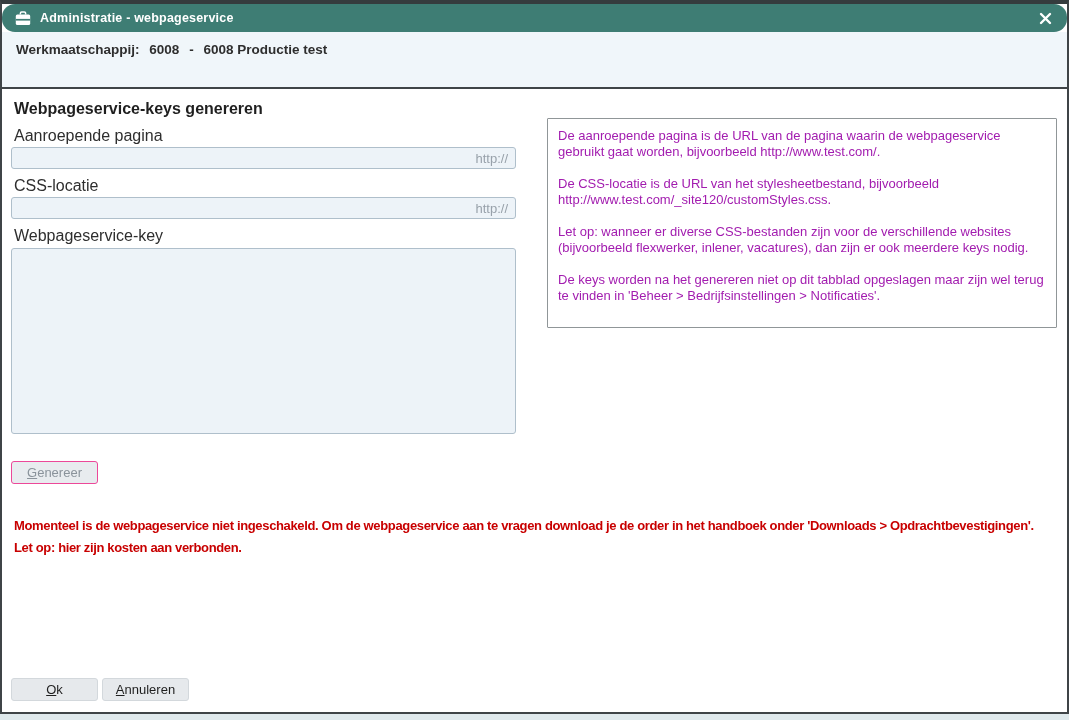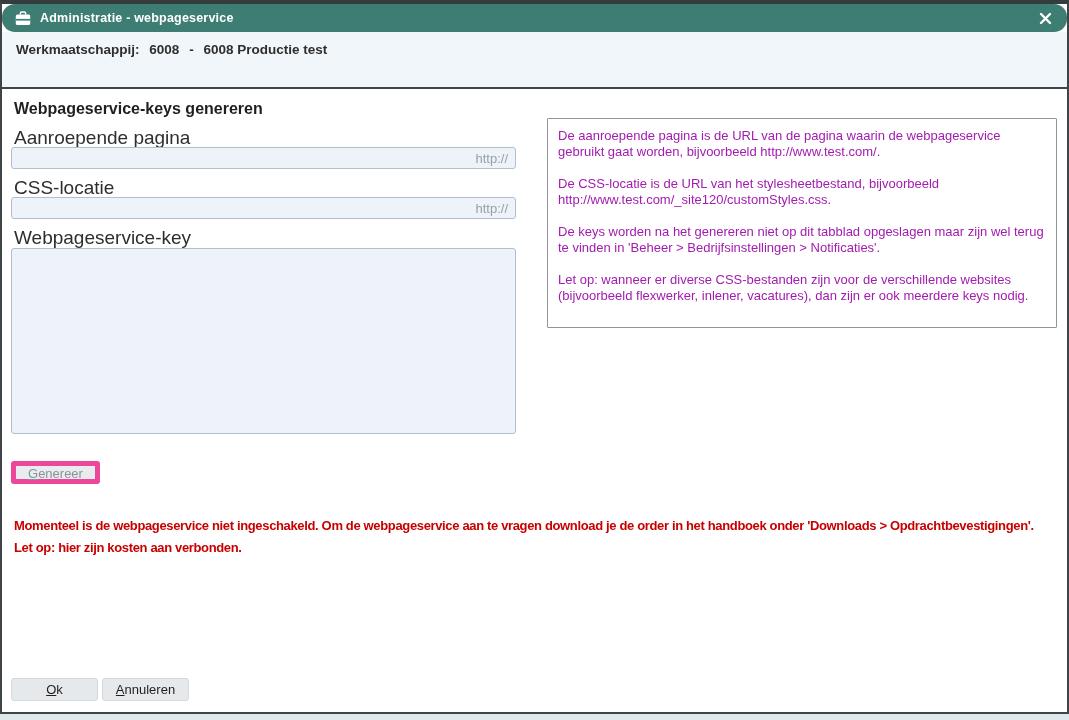--- a/index.html
+++ b/index.html
@@ -42,21 +42,21 @@
     padding: 10px 0 0 14px;
     font-size: 13.5px; color: #2e2e2e; font-weight: bold;
   }
   .company-strip span { margin-right: 6px; }
   
   .main { position: relative; height: 623px; background: #fff; }
   .section-title {
     position: absolute; left: 12px; top: 11px;
     font-size: 16px; font-weight: bold; color: #1f1f1f;
   }
-  .field-label { position: absolute; left: 12px; font-size: 19px; color: #2e2e2e; }
+  .field-label { position: absolute; left: 12px; font-size: 16px; color: #2e2e2e; }
   .lbl-1 { top: 38px; }
   .lbl-2 { top: 88px; }
   .lbl-3 { top: 138px; }
   .text-input {
     position: absolute; left: 9px; width: 505px; height: 22px;
     background: #edf3f8; border: 1px solid #afbfcb; border-radius: 3px;
     font-size: 13px; color: #333; padding: 0 7px;
     font-family: "Liberation Sans", "DejaVu Sans", sans-serif;
     text-align: right;
   }
@@ -70,21 +70,21 @@
     font-family: "Liberation Sans", "DejaVu Sans", sans-serif;
   }
   .btn {
     position: absolute; height: 23px; min-width: 87px;
     border-radius: 3px; font-size: 13px; text-align: center;
     padding: 0 12px; cursor: pointer;
     font-family: "Liberation Sans", "DejaVu Sans", sans-serif;
   }
   .btn-generate {
     left: 9px; top: 372px;
-    background: #e8ecef; border: 5px solid #ec4899; color: #8a939b;
+    background: #e8ecef; border: 1px solid #ec4899; color: #8a939b;
   }
   .btn-footer { background: #e6e9ec; border: 1px solid #d3d8dc; color: #1f1f1f; }
   .btn-ok { left: 9px; top: 589px; }
   .btn-cancel { left: 100px; top: 589px; }
   .info-box {
     position: absolute; left: 545px; top: 29px; width: 510px; min-height: 210px;
     background: #fff; border: 1px solid #909698; border-radius: 1px;
     padding: 9px 10px; font-size: 13px; color: #a21caf; line-height: 16px;
   }
   .info-box p + p { margin-top: 16px; }
@@ -137,22 +137,22 @@
     <input class="text-input inp-2" type="text" placeholder="http://" style="">
 
     <div class="field-label lbl-3">Webpageservice-key</div>
     <textarea class="key-textarea" style=""></textarea>
 
     <button class="btn btn-generate"><u>G</u>enereer</button>
 
     <div class="info-box">
       <p>De aanroepende pagina is de URL van de pagina waarin de webpageservice gebruikt gaat worden, bijvoorbeeld http://www.test.com/.</p>
       <p>De CSS-locatie is de URL van het stylesheetbestand, bijvoorbeeld http://www.test.com/_site120/customStyles.css.</p>
+      <p>Let op: wanneer er diverse CSS-bestanden zijn voor de verschillende websites (bijvoorbeeld flexwerker, inlener, vacatures), dan zijn er ook meerdere keys nodig.</p>
       <p>De keys worden na het genereren niet op dit tabblad opgeslagen maar zijn wel terug te vinden in 'Beheer &gt; Bedrijfsinstellingen &gt; Notificaties'.</p>
-      <p>Let op: wanneer er diverse CSS-bestanden zijn voor de verschillende websites (bijvoorbeeld flexwerker, inlener, vacatures), dan zijn er ook meerdere keys nodig.</p>
     </div>
 
     <div class="warning-text">Momenteel is de webpageservice niet ingeschakeld. Om de webpageservice aan te vragen download je de order in het handboek onder 'Downloads &gt; Opdrachtbevestigingen'. Let op: hier zijn kosten aan verbonden.</div>
 
     <button class="btn btn-footer btn-ok"><u>O</u>k</button>
     <button class="btn btn-footer btn-cancel"><u>A</u>nnuleren</button>
 
   </div>
 </div>
 

